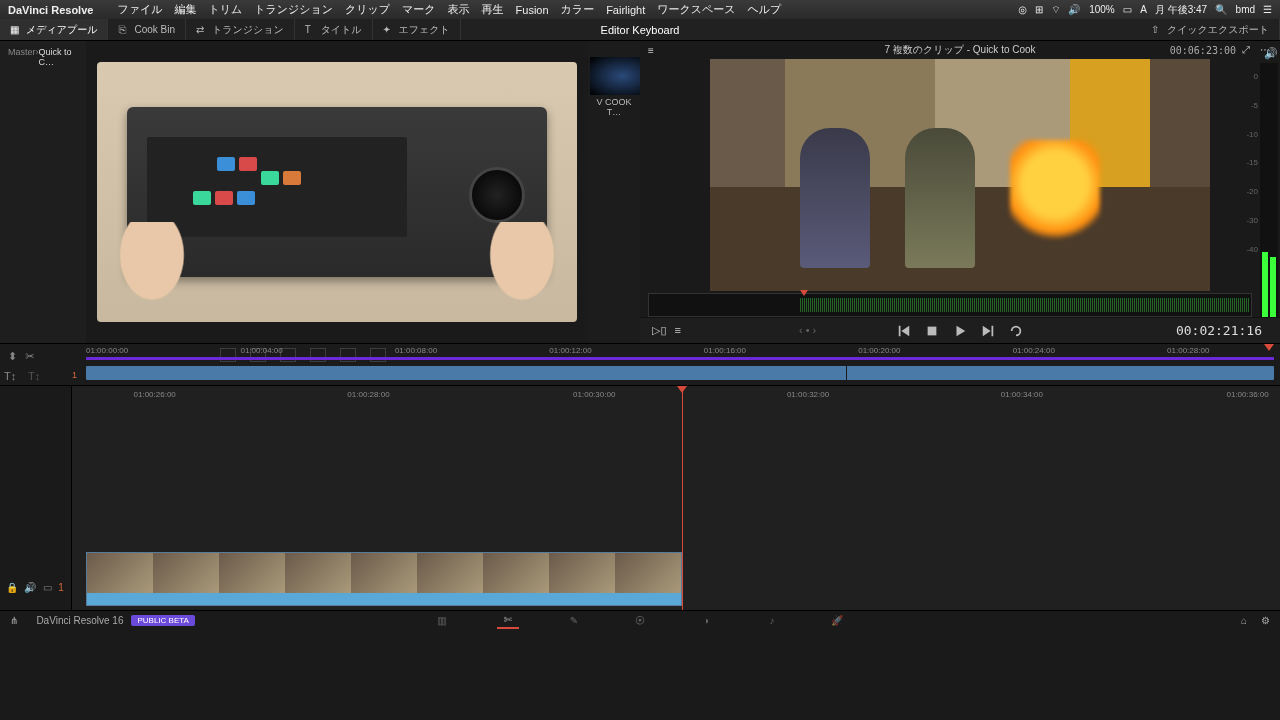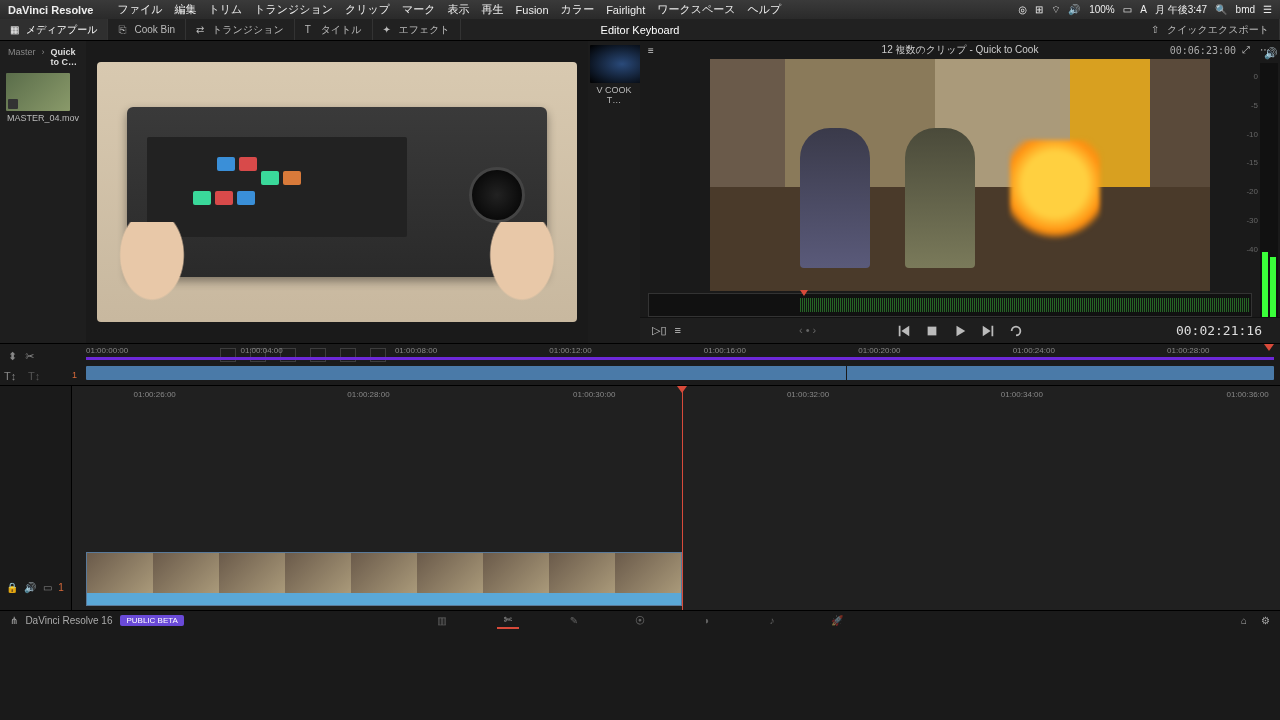--- a/index.html
+++ b/index.html
@@ -10,24 +10,24 @@
 .menubar .right { margin-left:auto; display:flex; align-items:center; gap:8px; font-size:10px; }
 .menubar .ri { display:inline-block; }
 .toolbar { height:22px; background:#212121; display:flex; align-items:center; border-bottom:1px solid #000; }
 .toolbar .tb { padding:0 10px; display:flex; align-items:center; gap:4px; font-size:10px; color:#bbb; border-right:1px solid #333; height:100%; cursor:pointer; }
 .toolbar .tb.active { background:#2f2f2f; color:#fff; }
 .toolbar .spacer { flex:1; }
 .toolbar .center { position:absolute; left:50%; transform:translateX(-50%); font-size:11px; color:#fff; font-weight:500;text-align:center; }
 .toolbar .ico { width:12px; height:12px; display:inline-block; }
 .main { display:flex; height:302px; background:#1a1a1a; }
 .media-pool { width:86px; background:#1e1e1e; padding:4px; overflow:hidden; }
-.mp-head { font-size:9px; color:#aaa; padding:2px 4px; display:flex; gap:6px; }
+.mp-head { font-size:9px; color:#aaa; padding:2px 4px; display:flex; }
 .mp-head .crumb { color:#888; }
-.mp-head .crumb.active { color:#ddd; font-weight:700; }
-.clip { margin:4px 2px; }
+.mp-head .crumb.active { color:#ddd; font-weight:400; }
+.clip { margin:16px 2px; }
 .clip .thumb { width:64px; height:38px; background:linear-gradient(135deg,#5a6d4a,#8a9a6a); border-radius:1px; position:relative; }
 .clip .thumb .aic { position:absolute; left:2px; bottom:2px; width:10px; height:10px; background:#333; border-radius:1px; }
 .clip .name { font-size:9px; color:#bbb; margin-top:2px; text-align:center; }
 .source-viewer { flex:1; background:#232323; position:relative; display:flex; flex-direction:column; }
 .source-viewer .img { flex:1; background:#1a1a1a; position:relative; overflow:hidden; display:flex; align-items:center; justify-content:center; }
 .kbd-fake { width:480px; height:260px; background:linear-gradient(#d8c9b0,#c8b89f); border-radius:4px; display:flex; align-items:center; justify-content:center; position:relative; }
 .kbd-body { width:420px; height:170px; background:linear-gradient(#3a3a3a,#2a2a2a); border-radius:6px; position:relative; box-shadow:0 4px 10px rgba(0,0,0,0.4); }
 .kbd-keys { position:absolute; left:20px; top:30px; width:260px; height:100px; background:#222; border-radius:2px; }
 .kbd-keys::before,.kbd-keys::after{content:"";position:absolute;width:18px;height:14px;top:20px;border-radius:2px}
 .kbd-keys::before{left:70px;background:#3a8fd8}
@@ -153,26 +153,20 @@
 </div>
 
 <div class="main">
 
   <div class="media-pool">
     <div class="mp-head">
       <span class="crumb">Master</span>
       <span class="crumb">›</span>
       <span class="crumb active">Quick to C…</span>
     </div>
-    <div class="clip">
-      <div class="thumb">
-          <div class="aic"></div>
-        </div>
-      <div class="name">MASTER_04.mov</div>
-    </div>
   </div>
 
   <div class="source-viewer">
     <div class="img">
       <div class="kbd-fake">
         <div class="kbd-body">
           <div class="kbd-keys">
             <span class="kbd-acc" style="left:114px;background:#3ad89a"></span>
             <span class="kbd-acc" style="left:136px;background:#d87a3a"></span>
             <span class="kbd-acc" style="left:46px;top:54px;background:#3ad89a"></span>
@@ -190,21 +184,21 @@
   <div class="bins">
     <div class="clip">
       <div class="thumb" style="background:radial-gradient(#2a4a7a,#000)"></div>
       <div class="name">V COOK T…</div>
     </div>
   </div>
 
   <div class="viewer">
     <div class="viewer-head">
       <span>≡</span>
-      <span class="vtitle">12 複数のクリップ - Quick to Cook</span>
+      <span class="vtitle">7 複数のクリップ - Quick to Cook</span>
       <span class="tc">00:06:23:00</span>
       <span class="vic">⤢</span>
       <span class="vic">⋯</span>
     </div>
     <div class="viewer-img">
       <div class="kitchen">
         <div class="person p1"></div>
         <div class="person p2"></div>
       </div>
     </div>
@@ -326,21 +320,21 @@
       <div class="fr"></div>
       <div class="fr"></div>
       <div class="fr"></div>
     <div class="aw"></div>
   </div>
   <div class="playhead"></div>
 </div>
 
 <div class="status">
   <span>⋔</span>
-  <span style="margin-left:7px">DaVinci Resolve 16</span>
+  <span style="margin-left:18px">DaVinci Resolve 16</span>
   <span class="badge">PUBLIC BETA</span>
   <div class="pages">
     <div class="pg">▥</div>
     <div class="pg active">✄</div>
     <div class="pg">✎</div>
     <div class="pg">⦿</div>
     <div class="pg">◑</div>
     <div class="pg">♪</div>
     <div class="pg">🚀</div>
   </div>

